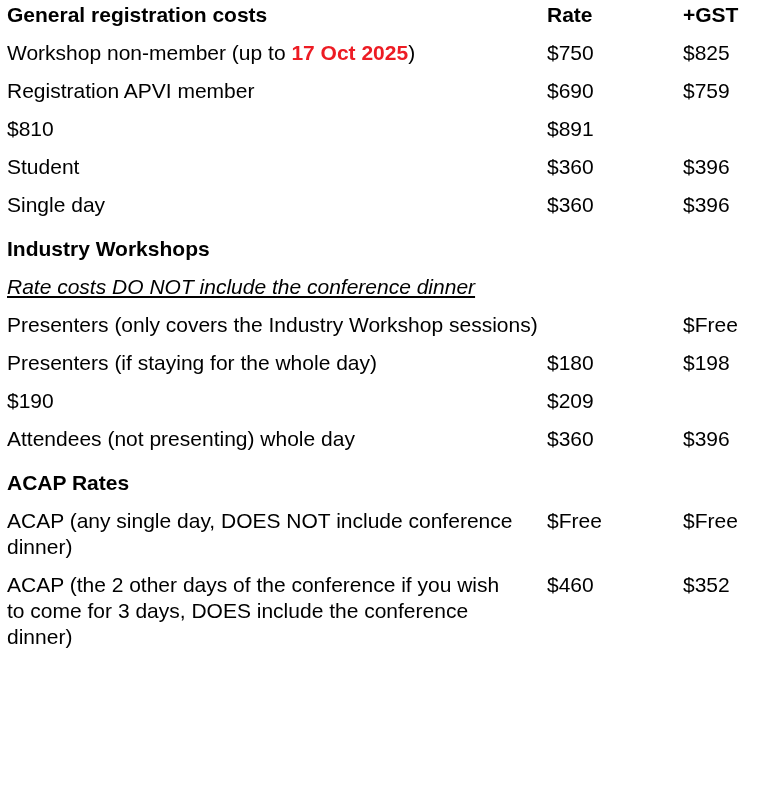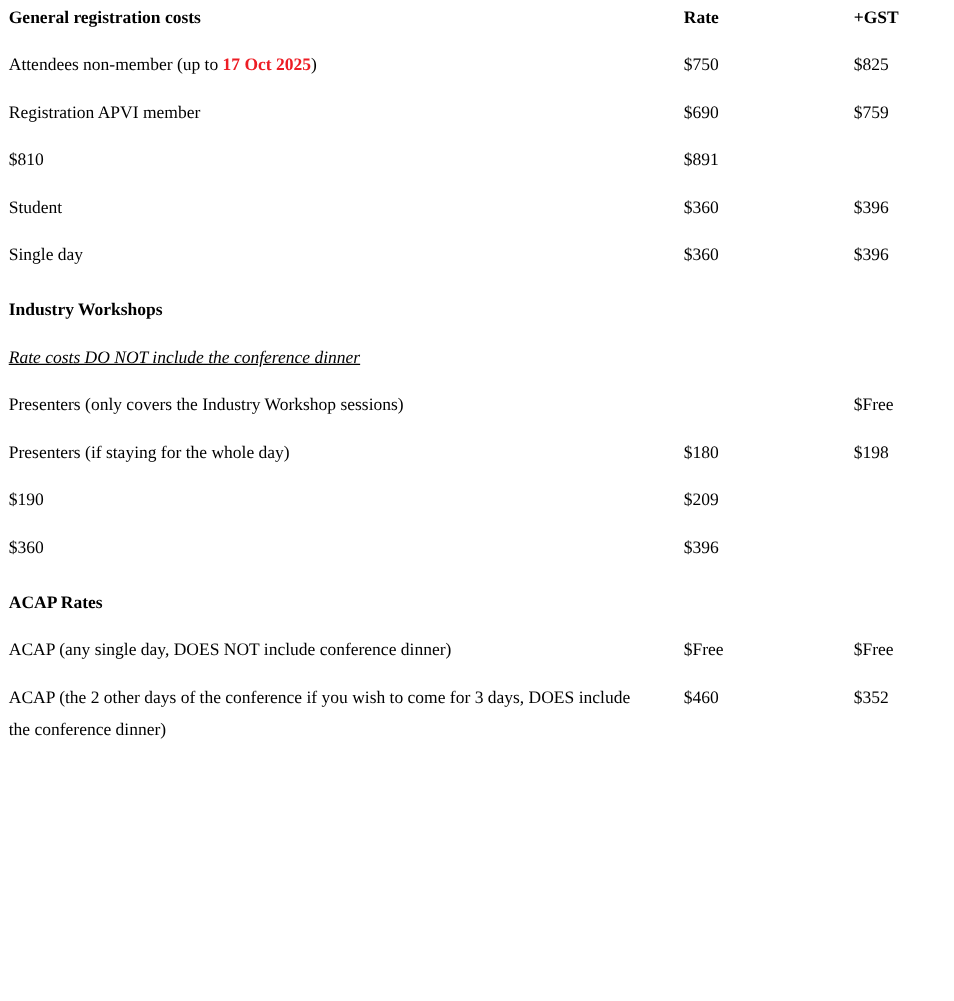--- a/index.html
+++ b/index.html
@@ -4,22 +4,22 @@
 <style>
   :root { --accent-red: #ED1C24; --text: #000000; --bg: #FFFFFF; }
   * { margin: 0; padding: 0; box-sizing: border-box; }
   html, body { background: var(--bg); }
   .page {
     width: 763px;
     height: 661px;
     overflow: hidden;
     background: var(--bg);
     color: var(--text);
-    font-family: Liberation Serif, serif;
-    font-size: 14px;
+    font-family: Liberation Sans, sans-serif;
+    font-size: 21px;
     padding: 2px 0 0 7px;
   }
   .row {
     display: grid;
     grid-template-columns: 540px 136px 1fr;
     align-items: start;
     margin-bottom: 12px;
   }
   .c { line-height: 26px; }
   .bold { font-weight: bold; }
@@ -39,21 +39,21 @@
 <div class="page">
 
   <div class="section">
     <div class="row">
       <div class="c bold">General registration costs</div>
       <div class="c bold">Rate</div>
       <div class="c bold">+GST</div>
     </div>
     <div class="row">
       <div class="c">
-          <span class="label-text"><span>Attendees non-member (up to </span><span class="red">17 Oct 2025</span><span>)</span></span>
+          <span class="label-text"><span>Workshop non-member (up to </span><span class="red">17 Oct 2025</span><span>)</span></span>
         </div>
       <div class="c">$750</div>
       <div class="c">$825</div>
     </div>
     <div class="row">
       <div class="c">
           <span class="label-text">Registration APVI member</span>
         </div>
       <div class="c">$690</div>
       <div class="c">$759</div>
@@ -97,20 +97,23 @@
           <span class="label-text">Presenters (if staying for the whole day)</span>
         </div>
       <div class="c">$180</div>
       <div class="c">$198</div>
     </div>
     <div class="row">
       <div class="c">$190</div>
       <div class="c">$209</div>
     </div>
     <div class="row">
+      <div class="c">
+          <span class="label-text">Attendees (not presenting) whole day</span>
+        </div>
       <div class="c">$360</div>
       <div class="c">$396</div>
     </div>
   </div>
 
   <div class="section acap">
     <div class="row">
       <div class="c bold" style="grid-column: 1 / span 3;">ACAP Rates</div>
     </div>
     <div class="row">

